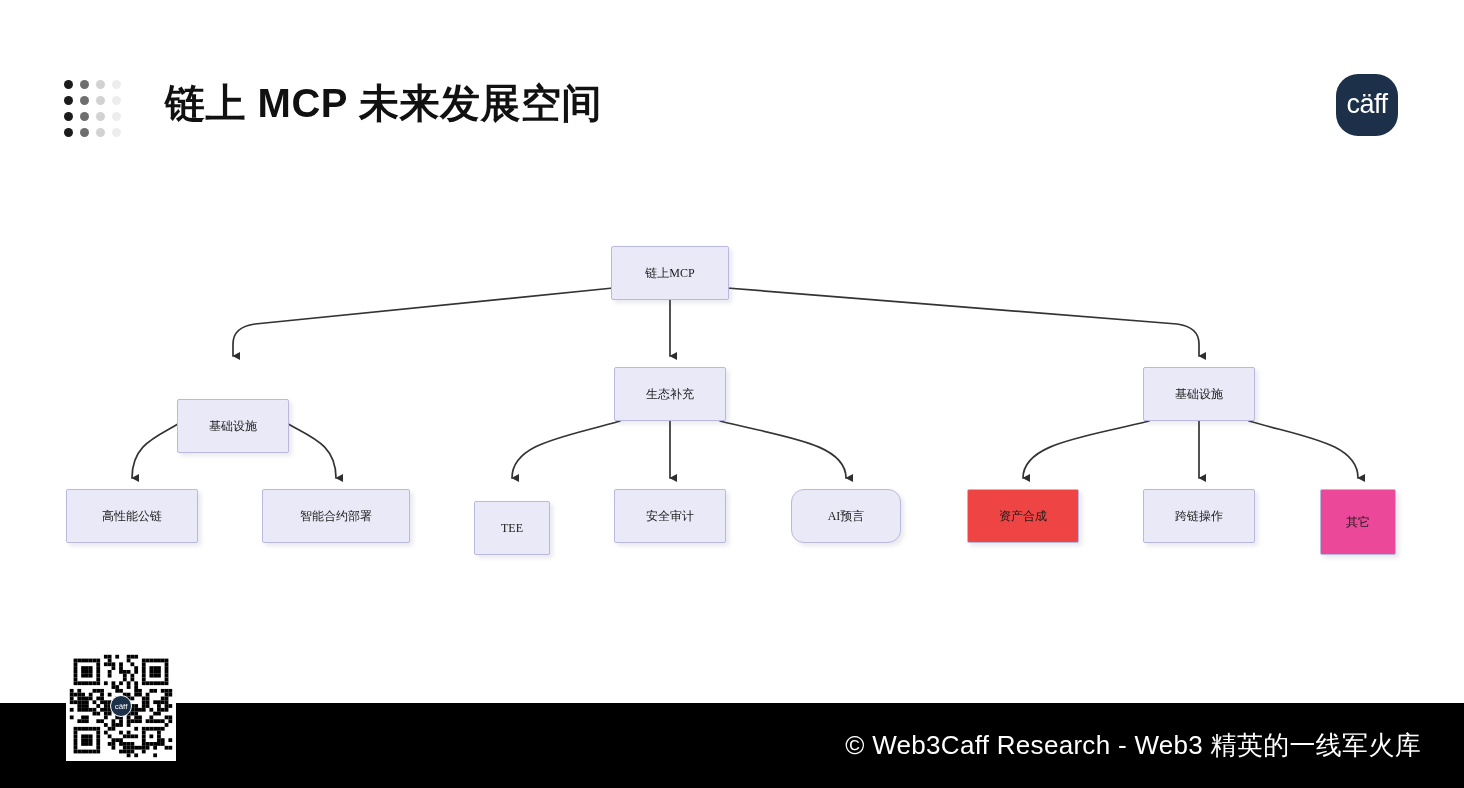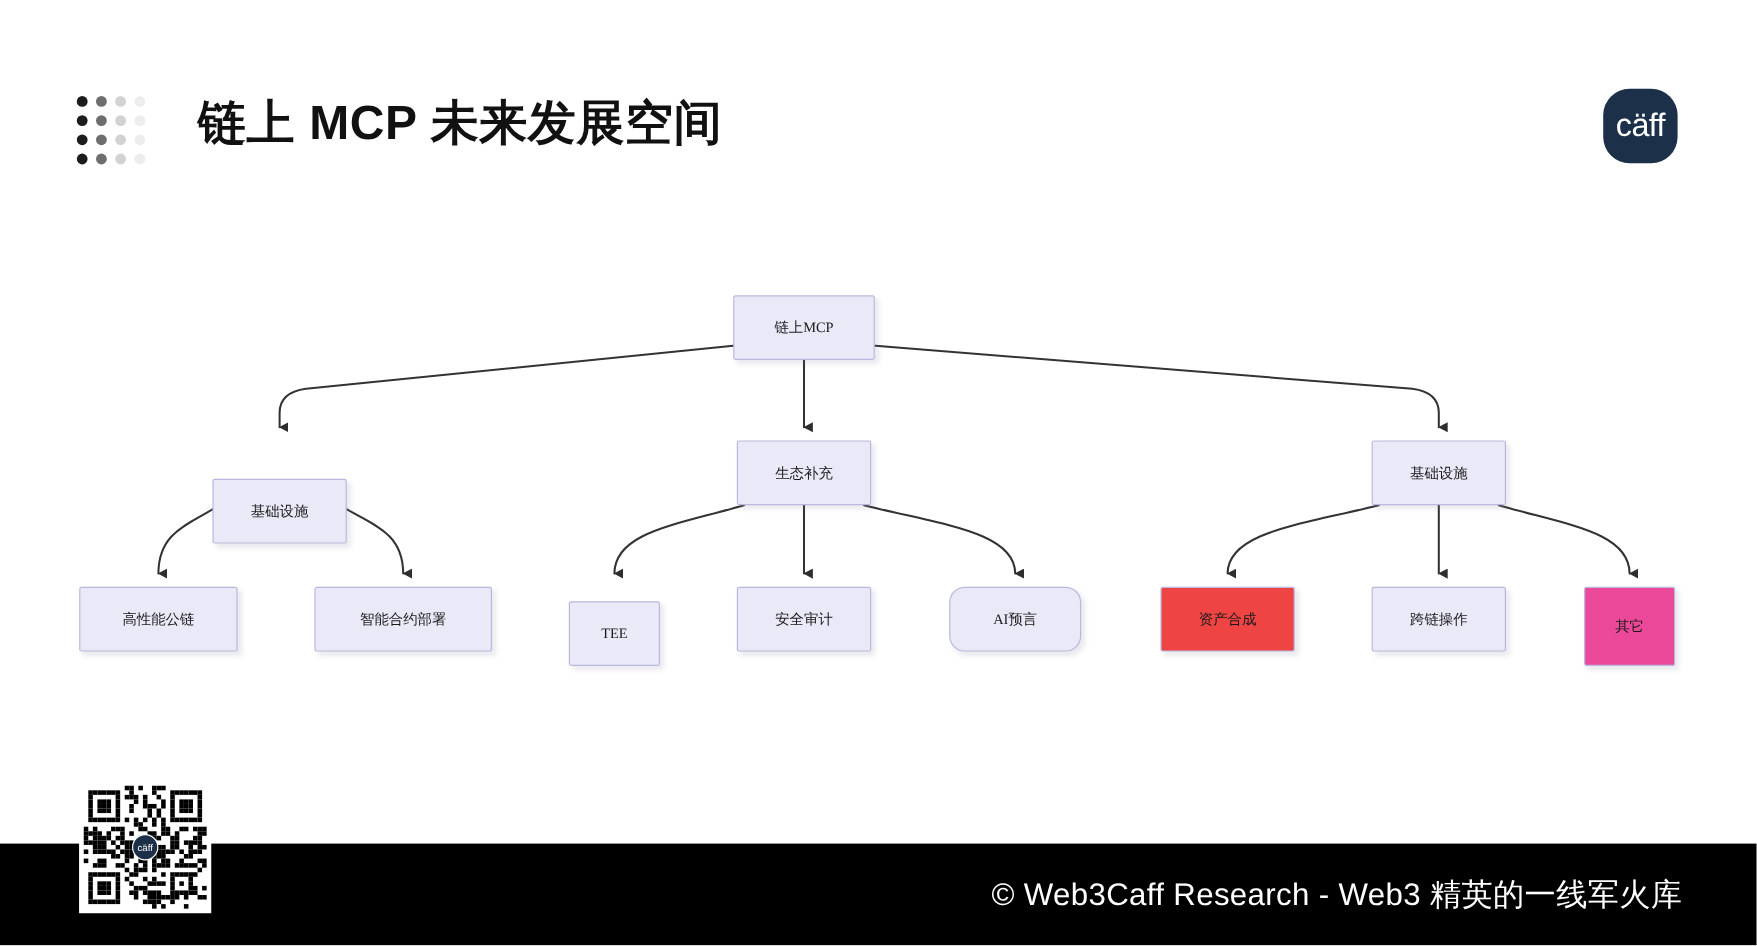--- a/index.html
+++ b/index.html
@@ -112,21 +112,21 @@
   #footer-bar {
     position: absolute;
     left: 0;
     top: 703px;
     width: 1464px;
     height: 85px;
     background: #000000;
   }
   #footer-text {
     position: absolute;
-    right: 62px;
+    right: 43px;
     top: 728px;
     font-size: 26px;
     color: #ffffff;
     letter-spacing: 0.3px;
     white-space: nowrap;
   }
   #qr-wrap {
     position: absolute;
     left: 66px;
     top: 651px;

